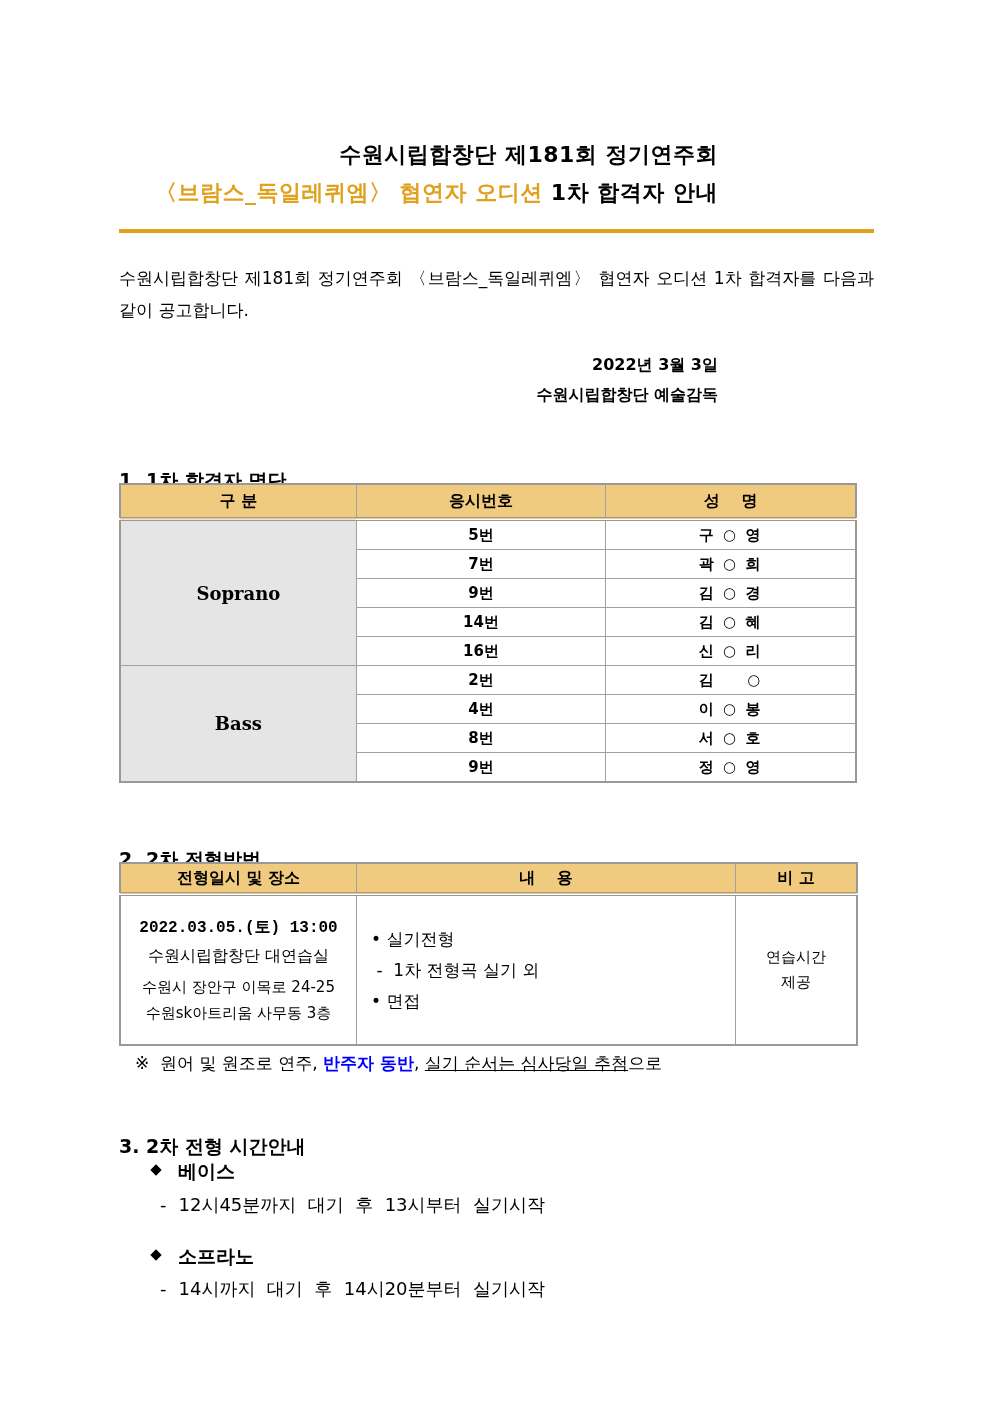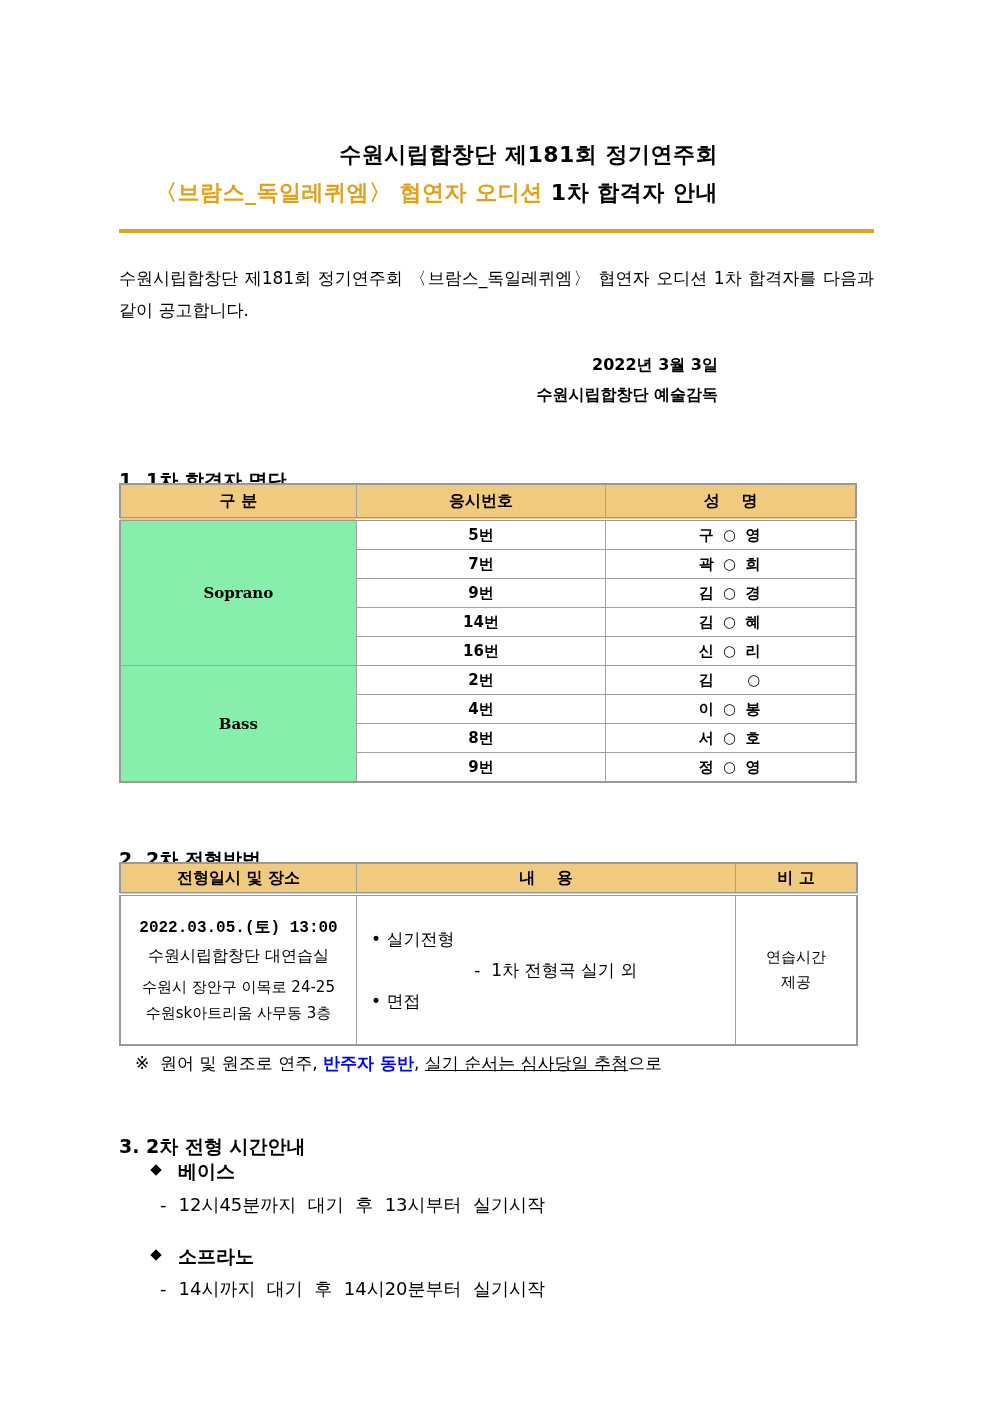--- a/index.html
+++ b/index.html
@@ -15,21 +15,21 @@
   .date { position: absolute; right: 118px; top: 355px; font-size: 16px; font-weight: bold; }
   .signer { position: absolute; right: 118px; top: 385px; font-size: 16px; font-weight: bold; }
 
   .sec { position: absolute; left: 119px; font-size: 19px; font-weight: bold; white-space: nowrap; margin-top: 23px; }
 
   table { border-collapse: collapse; position: absolute; }
   .t1 { left: 119px; top: 483px; width: 738px; border: 2px solid #999; }
   .t1 th, .t1 td { border: 1px solid #a0a0a0; text-align: center; padding: 0; }
   .t1 th { background: #f0cb7f; height: 32px; font-size: 16px; font-weight: bold; border-bottom: 4px double #999; }
   .t1 td { height: 28px; font-size: 15px; font-weight: bold; }
-  .t1 td.part { background: #86efac; font-family: "DejaVu Serif", serif; font-size: 15px; font-weight: bold; text-align: center; }
+  .t1 td.part { background: #e5e5e5; font-family: "DejaVu Serif", serif; font-size: 18px; font-weight: bold; text-align: center; }
   .t1 td.num { width: 249px; }
   .t1 td.name { width: 249px; }
   .nm { display: inline-block; width: 80px; text-align: center; letter-spacing: 2px; }
 
   .t2 { left: 119px; top: 862px; width: 739px; border: 2px solid #999; }
   .t2 th, .t2 td { border: 1px solid #a0a0a0; padding: 0; }
   .t2 th { background: #f0cb7f; height: 28px; font-size: 16px; font-weight: bold; text-align: center; border-bottom: 4px double #999; }
   .t2 td { height: 148px; vertical-align: middle; }
   .c1 { width: 235px; text-align: center; }
   .c1 .l1 { font-size: 16px; font-weight: bold; line-height: 28px; font-family: Liberation Mono, monospace; }
@@ -123,21 +123,21 @@
     <tbody>
       <tr>
         <td class="c1">
           <div class="l1">2022.03.05.(토)  13:00</div>
           <div class="l2">수원시립합창단 대연습실</div>
           <div class="l3">수원시 장안구 이목로 24-25</div>
           <div class="l3" style="margin-top:0">수원sk아트리움 사무동 3층</div>
         </td>
         <td class="c2">
           <div>• 실기전형</div>
-          <div style="white-space:pre;text-align:center;"> -  1차 전형곡 실기 외</div>
+          <div style="white-space:pre;"> -  1차 전형곡 실기 외</div>
           <div>• 면접</div>
         </td>
         <td class="c3">
           <div>연습시간</div>
           <div>제공</div>
         </td>
       </tr>
     </tbody>
   </table>
 

